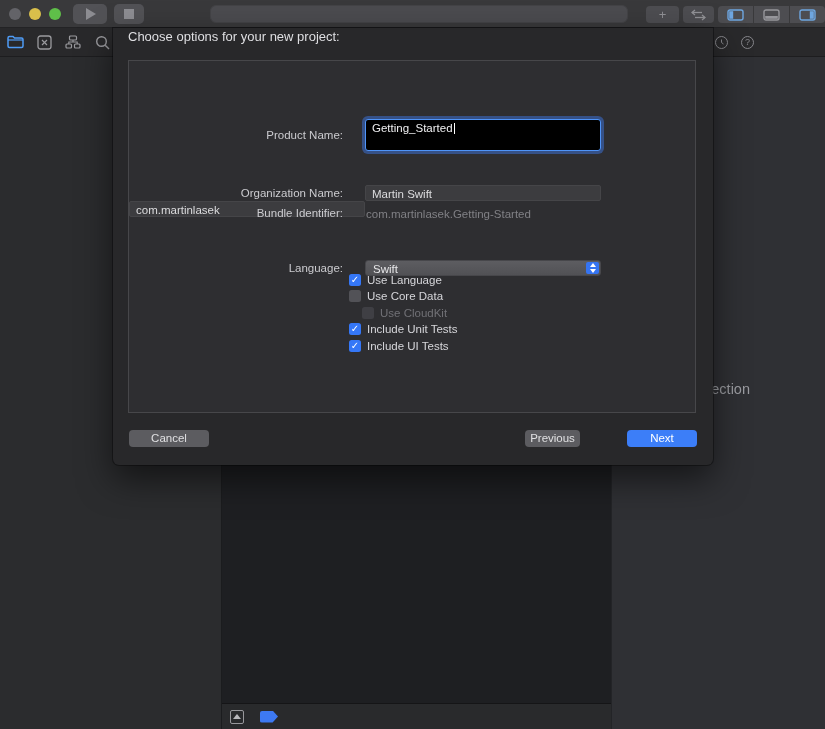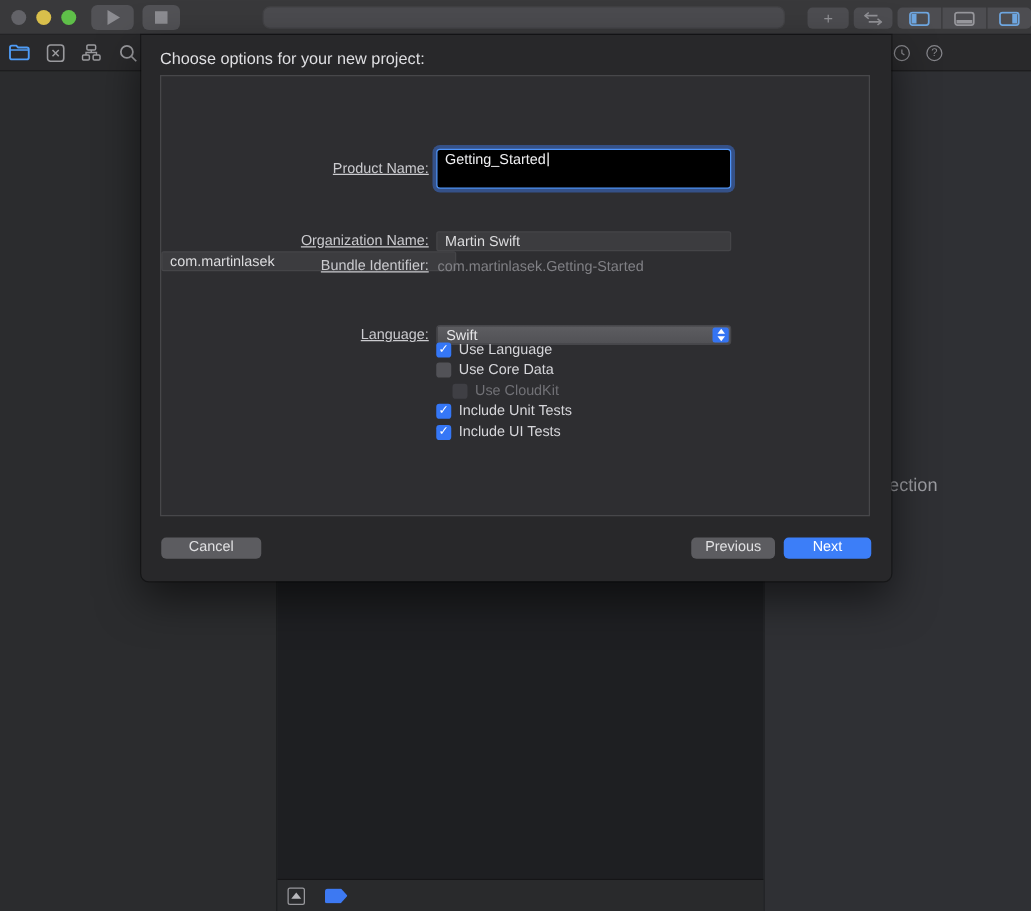--- a/index.html
+++ b/index.html
@@ -94,29 +94,29 @@
     color:#9b9ca1; font-size:14.5px;
   }
   
   .sheet {
     position:absolute; left:113px; top:28px; width:600px; height:437px;
     background:#28282a; border-radius:0 0 6px 6px;
     box-shadow:0 14px 34px rgba(0,0,0,.55), 0 0 0 1px rgba(0,0,0,.35);
     z-index:10;
   }
   .sheet-title {
-    position:absolute; left:15px; top:11px;
+    position:absolute; left:15px; top:1px;
     color:#dfdfe2; font-size:13px;
   }
   .options-box {
     position:absolute; left:15px; top:32px; width:568px; height:353px;
     background:#2e2e31; border:1px solid #47474a;
   }
   .frow { position:absolute; left:0; width:100%; display:flex; align-items:center; height:17px; }
-  .frow .lbl { width:214px; text-align:right; margin-right:6px; color:#cbcbcf; font-size:11.5px; white-space:nowrap;text-decoration:underline; }
+  .frow .lbl { width:214px; text-align:right; margin-right:22px; color:#cbcbcf; font-size:11.5px; white-space:nowrap; }
   .ctl { width:236px; position:relative; }
   .txt-field {
     height:16px; background:#3c3c3f; border-radius:2px;
     color:#dcdcde; font-size:11.5px; line-height:16px; padding-left:6px;
     border:1px solid #454548;
   }
   .txt-field.focused {
     height:32px; background:#000000; border:1px solid #4f94f8; line-height:16px;
     box-shadow:0 0 0 3px rgba(62,125,244,.45); color:#f0f0f2; border-radius:3px;
   }
@@ -152,21 +152,21 @@
   .chk-row.checked .chk-box .mark { display:block; }
   .chk-row .chk-lbl { color:#d6d6da; font-size:11.5px; }
   .chk-row.disabled .chk-box { background:#3f3f44; }
   .chk-row.disabled .chk-lbl { color:#717176; }
   .sheet-footer .btn {
     position:absolute; top:402px; height:17px; border-radius:4px;
     font-size:11.5px; line-height:17px; text-align:center;
     background:#5c5c60; color:#e0e0e2;
   }
   .btn-cancel   { left:16px;  width:80px; }
-  .btn-previous { left:440px; width:67px; }
+  .btn-previous { left:412px; width:55px; }
   .btn-next     { left:514px; width:70px; background:#3c7ef8 !important; color:#fff !important; }
   svg { display:block; }
 </style>
 </head>
 <body>
 
 <div class="toolbar">
   <div class="traffic">
     <span class="tl close"></span>
     <span class="tl min"></span>

